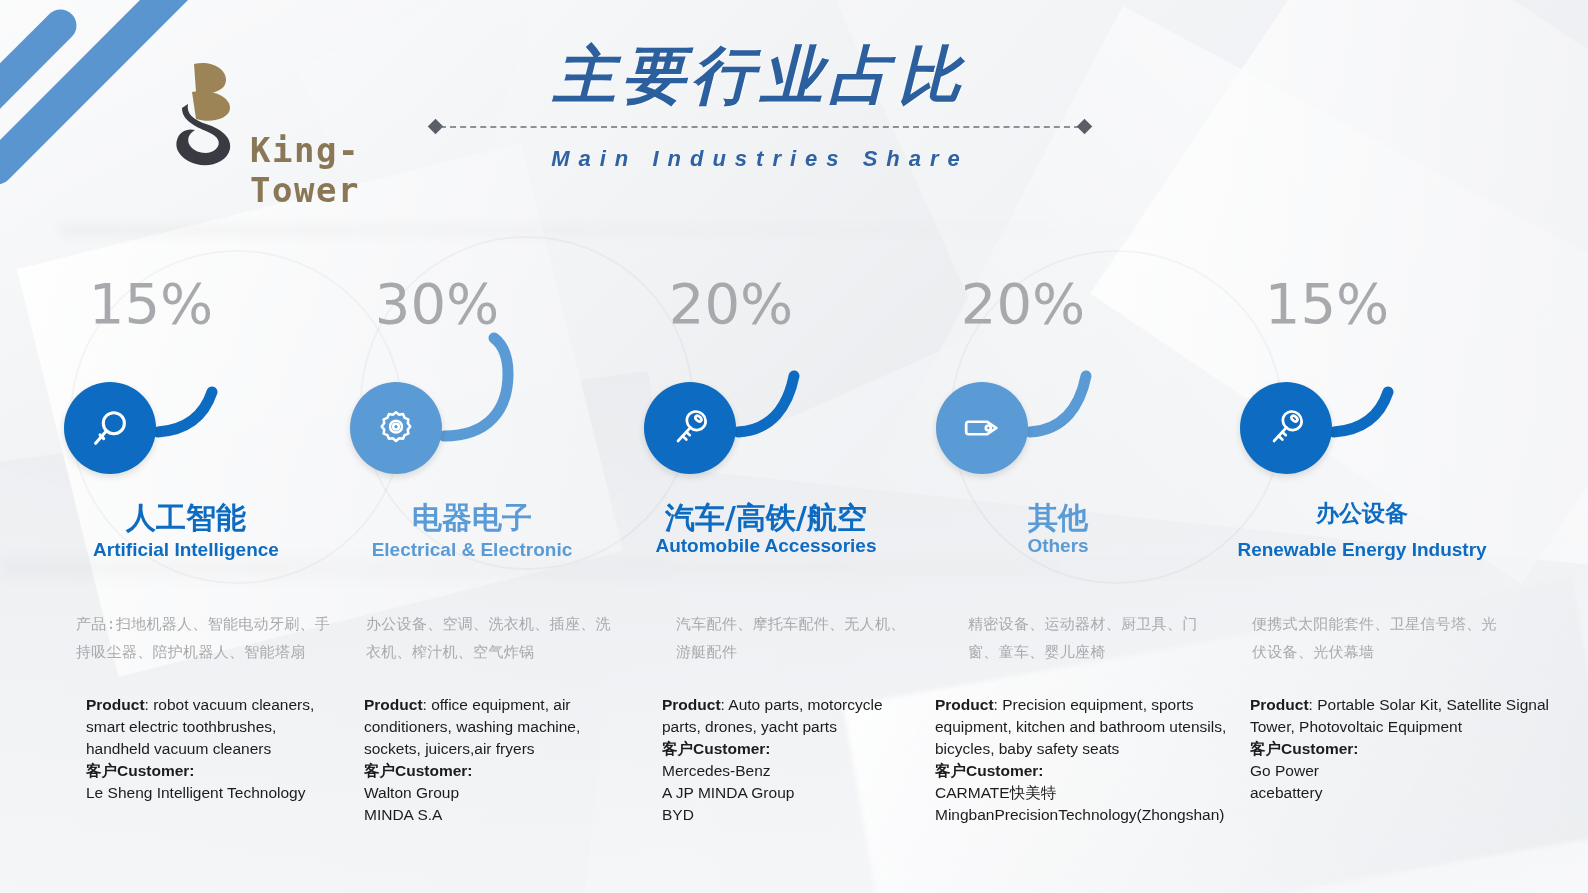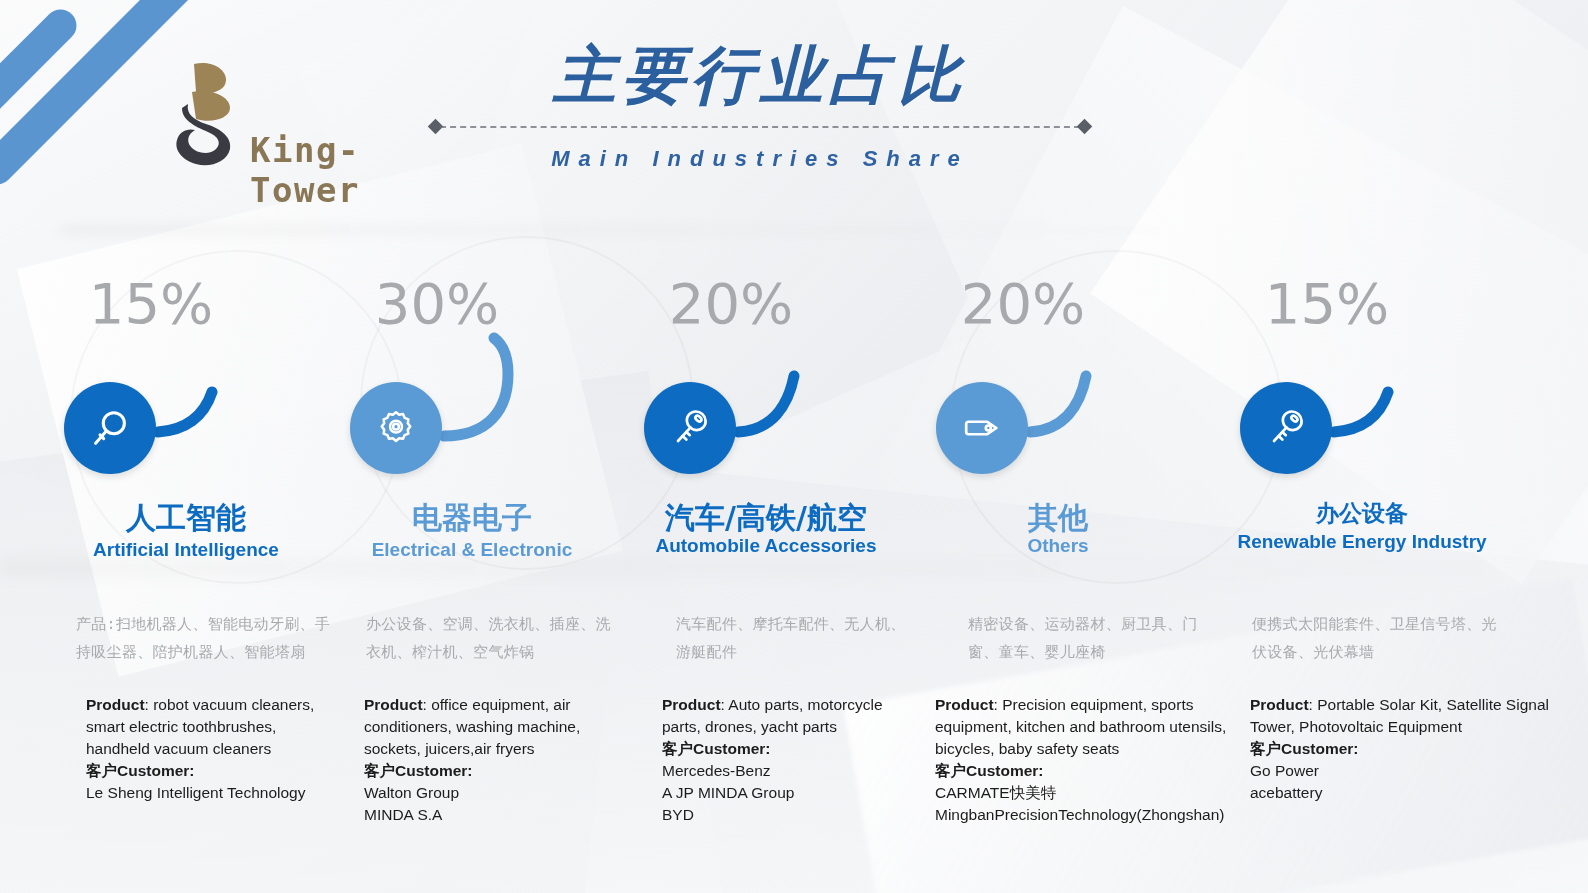--- a/index.html
+++ b/index.html
@@ -224,21 +224,21 @@
                   <ellipse cx="32.8" cy="14.2" rx="3.6" ry="2.3" transform="rotate(42 32.8 14.2)"></ellipse>
                   <path d="M24.6 23.4 L11.5 37.6"></path>
                   <path d="M16.2 32.4 L20.2 36.1"></path>
                   <path d="M20.2 28.1 L23.8 31.5"></path>
                 </g>
               </svg>
             </span>
           </div>
         </div>
         <div class="label-zh" style="font-size:23px;color:#0d6cc1">办公设备</div>
-        <div class="label-en" style="font-size:19px;color:#0d6cc1;margin-top:4px;">Renewable Energy Industry</div>
+        <div class="label-en" style="font-size:19px;color:#0d6cc1;margin-top:12px;">Renewable Energy Industry</div>
       </div>
     </div>
 
 <div class="cn-desc" style="left: 76px; top: 612px; width: 262px;">产品:扫地机器人、智能电动牙刷、手持吸尘器、陪护机器人、智能塔扇</div>
     <div class="en-desc" style="left: 78px; top: 694px; width: 258px; margin-left: 8px;">
       <div><b>Product</b><span>: </span><span>robot vacuum cleaners, smart electric toothbrushes, handheld vacuum cleaners</span></div>
       <div><b>客户Customer:</b></div>
       <div>Le Sheng Intelligent Technology</div>
     </div>
     <div class="cn-desc" style="left: 366px; top: 612px; width: 250px;">办公设备、空调、洗衣机、插座、洗衣机、榨汁机、空气炸锅</div>

